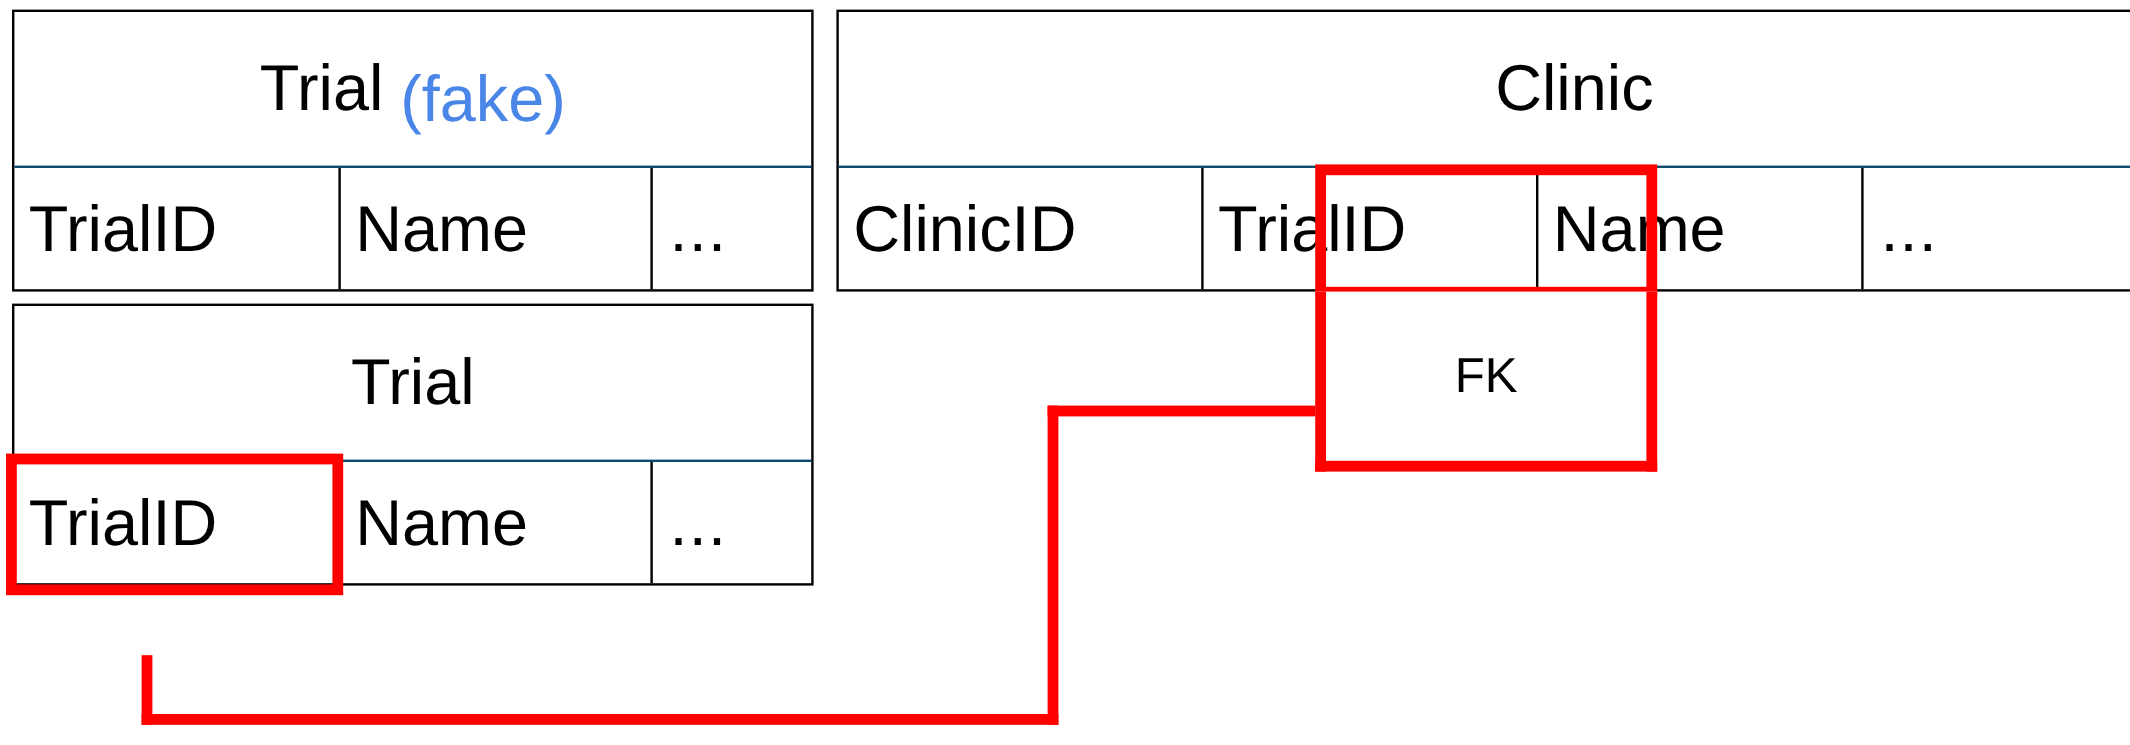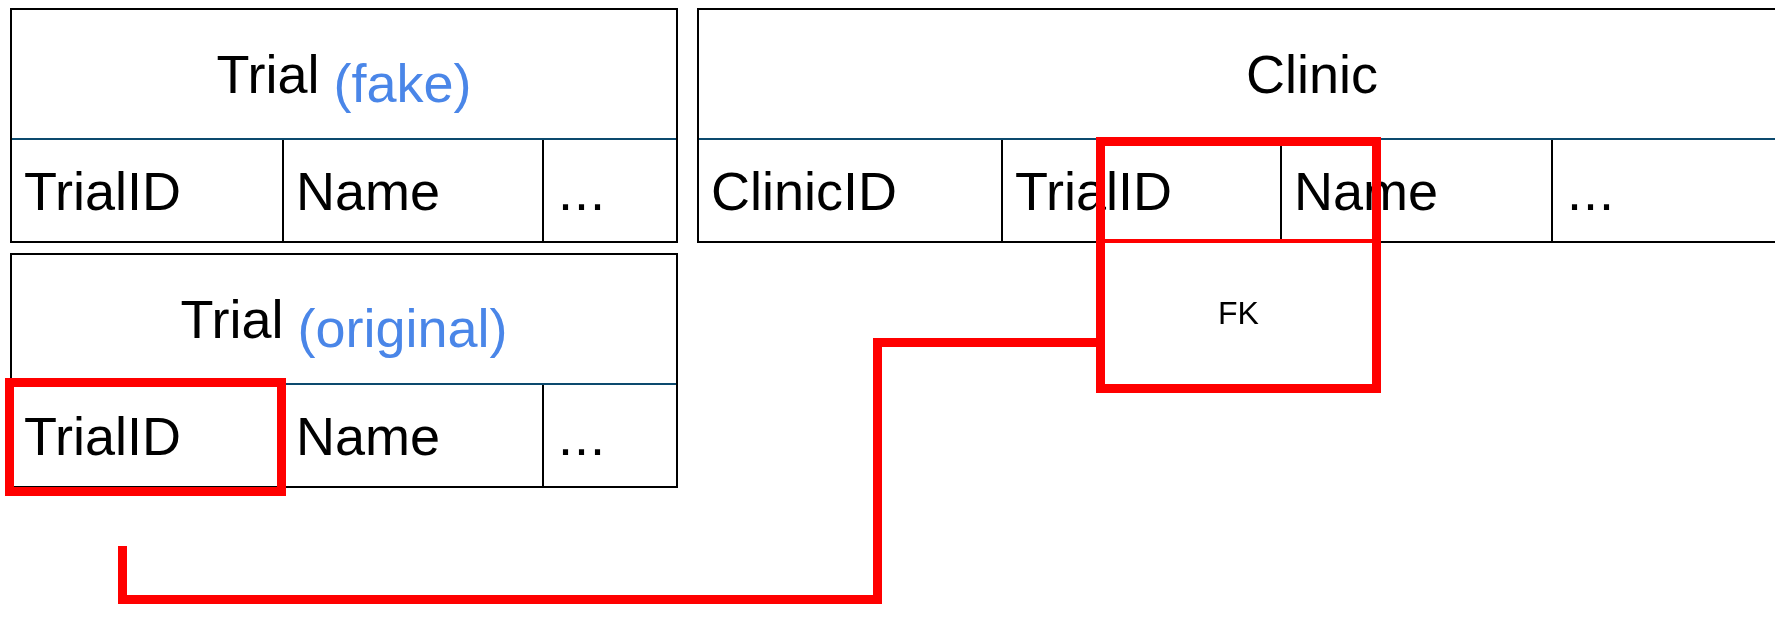--- a/index.html
+++ b/index.html
@@ -80,21 +80,21 @@
   
   .fk-box {
     position: absolute;
     box-sizing: border-box;
     border: 9px solid #ff0000;
     border-top: none;
     background: #ffffff;
     display: flex;
     align-items: center;
     justify-content: center;
-    font-size: 32px;
+    font-size: 41px;
     color: #000000;
   }
 
   
   .conn {
     position: absolute;
     background: #ff0000;
   }
 </style>
 </head>
@@ -110,21 +110,20 @@
     <div class="er-cols" style="height:101px;">
       <div class="er-col" style="width:272px;">TrialID</div>
       <div class="er-col" style="width:260px;">Name</div>
       <div class="er-col ellipsis" style="width:132px;">...</div>
     </div>
   </div>
 
   <div class="er-table" style="left:10px; top:253px; width:668px; height:235px;">
     <div class="er-title" style="height:130px;">
       <span>Trial</span>
-      <span class="qualifier">(original)</span>
     </div>
     <div class="er-cols" style="height:101px;">
       <div class="er-col" style="width:272px;">TrialID</div>
       <div class="er-col" style="width:260px;">Name</div>
       <div class="er-col ellipsis" style="width:132px;">...</div>
     </div>
   </div>
 
   <div class="er-table" style="left:697px; top:8px; width:1244px; height:235px;">
     <div class="er-title" style="height:130px;">

